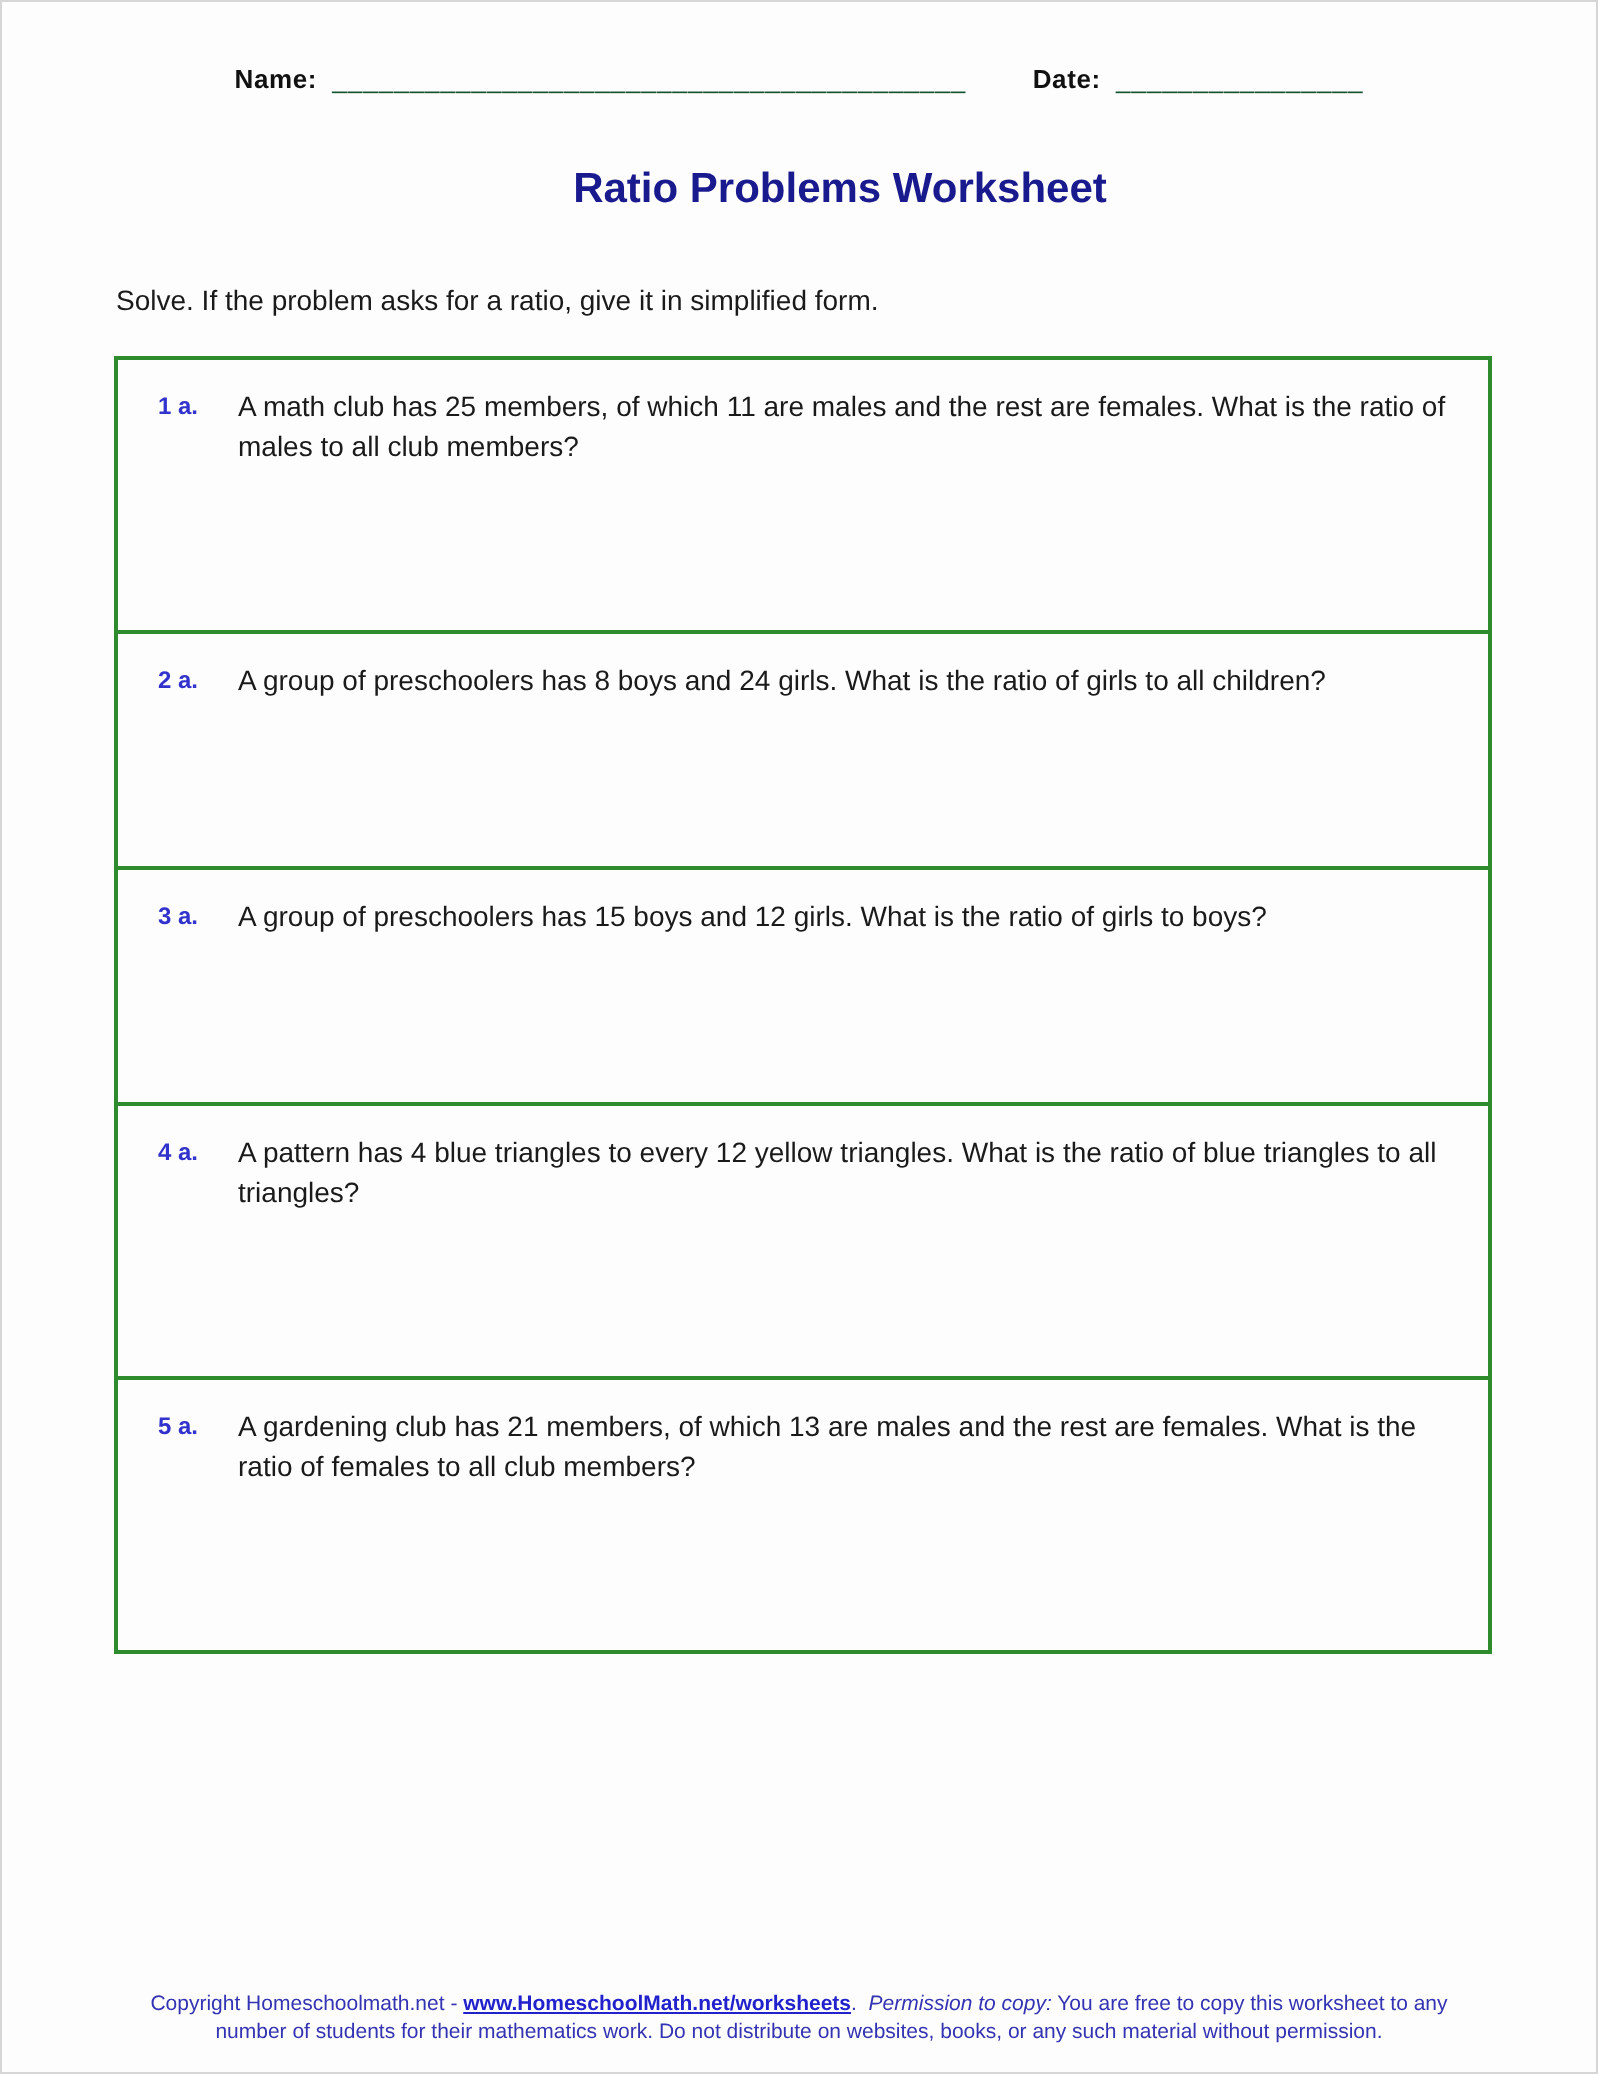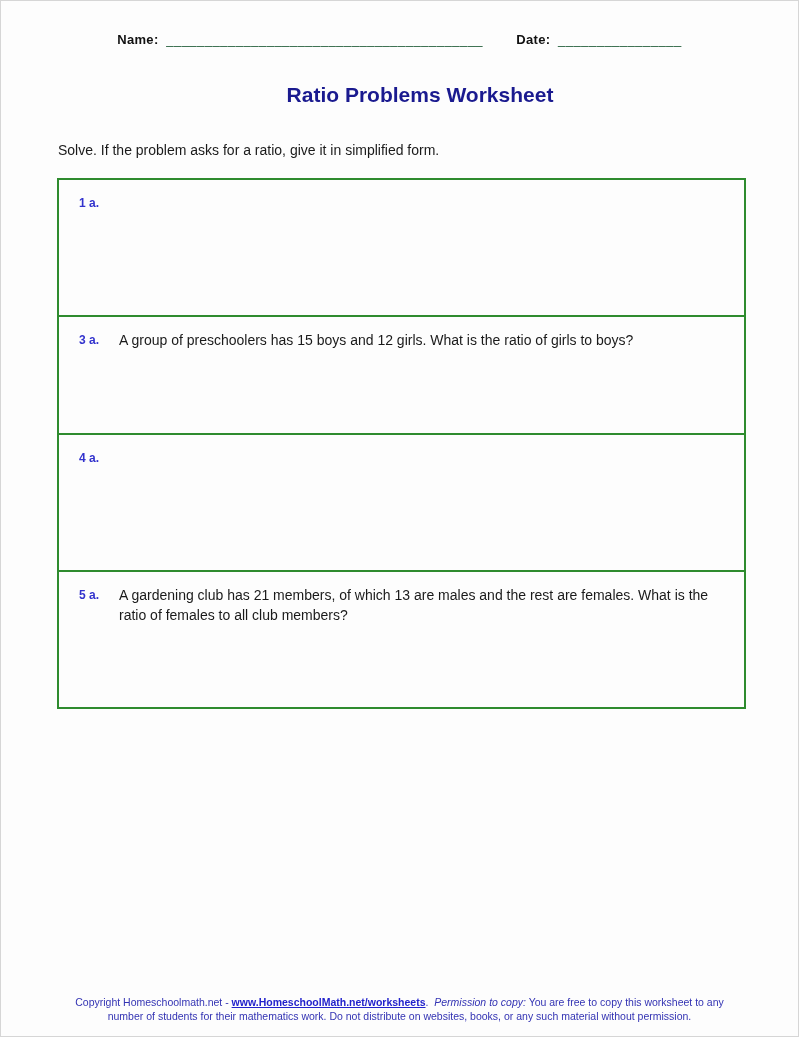--- a/index.html
+++ b/index.html
@@ -104,27 +104,33 @@
     <span class="blank-line">________________</span>
   </div>
 
   <h1 class="title">Ratio Problems Worksheet</h1>
 
   <p class="instruction">Solve. If the problem asks for a ratio, give it in simplified form.</p>
 
   <div class="problems">
     <div class="problem tall">
       <span class="pnum">1 a.</span>
+      <span class="ptext">A math club has 25 members, of which 11 are males and the rest are females. What is the ratio of males to all club members?</span>
+    </div>
+    <div class="problem short">
+      <span class="pnum">2 a.</span>
+      <span class="ptext">A group of preschoolers has 8 boys and 24 girls. What is the ratio of girls to all children?</span>
     </div>
     <div class="problem short">
       <span class="pnum">3 a.</span>
       <span class="ptext">A group of preschoolers has 15 boys and 12 girls. What is the ratio of girls to boys?</span>
     </div>
     <div class="problem tall">
       <span class="pnum">4 a.</span>
+      <span class="ptext">A pattern has 4 blue triangles to every 12 yellow triangles. What is the ratio of blue triangles to all triangles?</span>
     </div>
     <div class="problem tall">
       <span class="pnum">5 a.</span>
       <span class="ptext">A gardening club has 21 members, of which 13 are males and the rest are females. What is the ratio of females to all club members?</span>
     </div>
   </div>
 
   <div class="footer">
     <span>Copyright Homeschoolmath.net - </span><a class="footer-link">www.HomeschoolMath.net/worksheets</a><span>.&nbsp; </span><span class="italic">Permission to copy:</span><span> You are free to copy this worksheet to any</span><br>
     <span>number of students for their mathematics work. Do not distribute on websites, books, or any such material without permission.</span>

